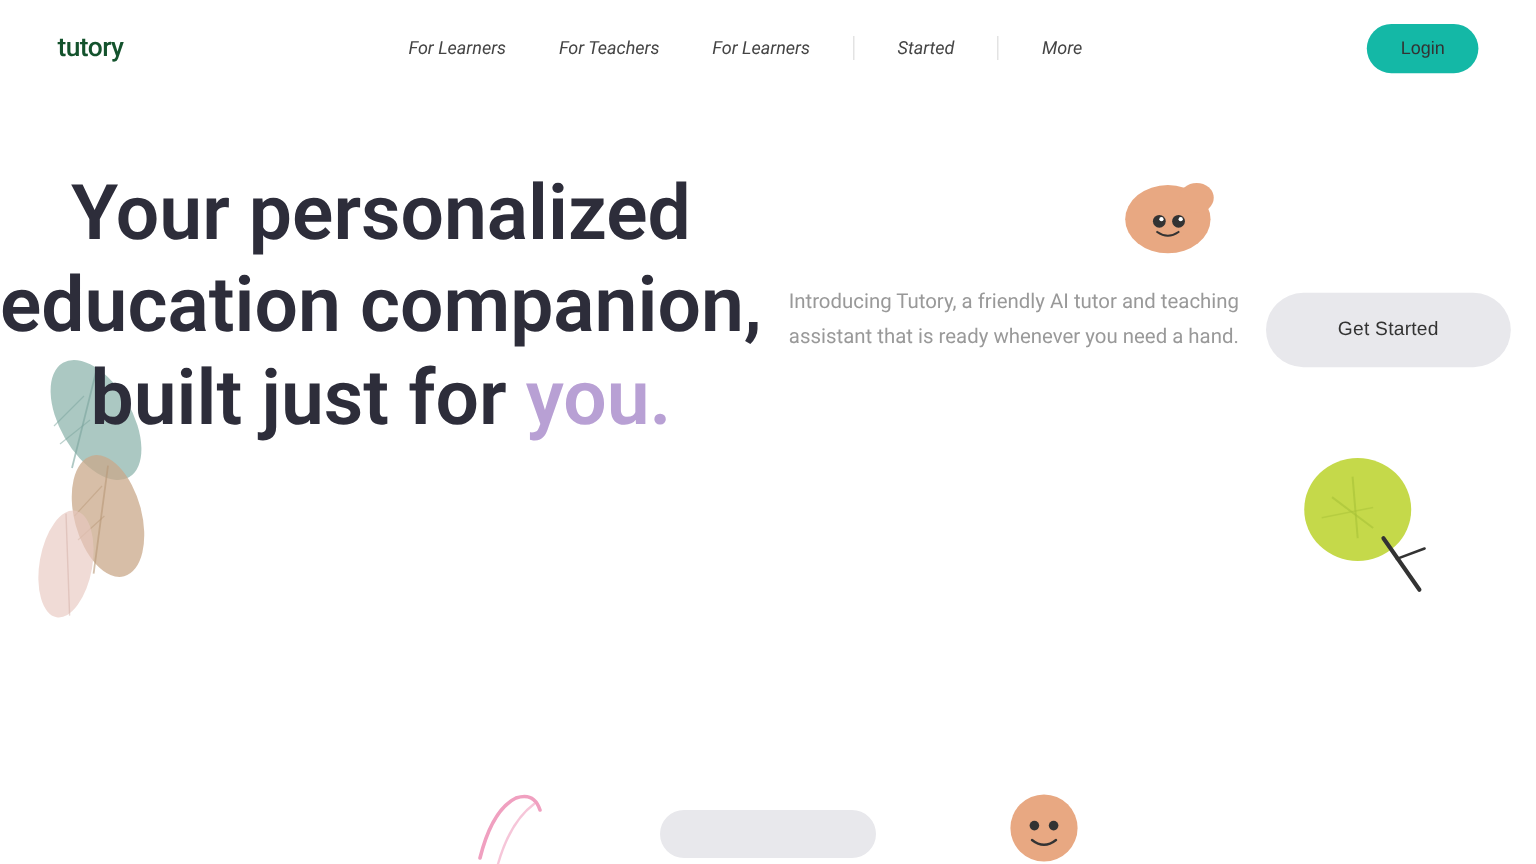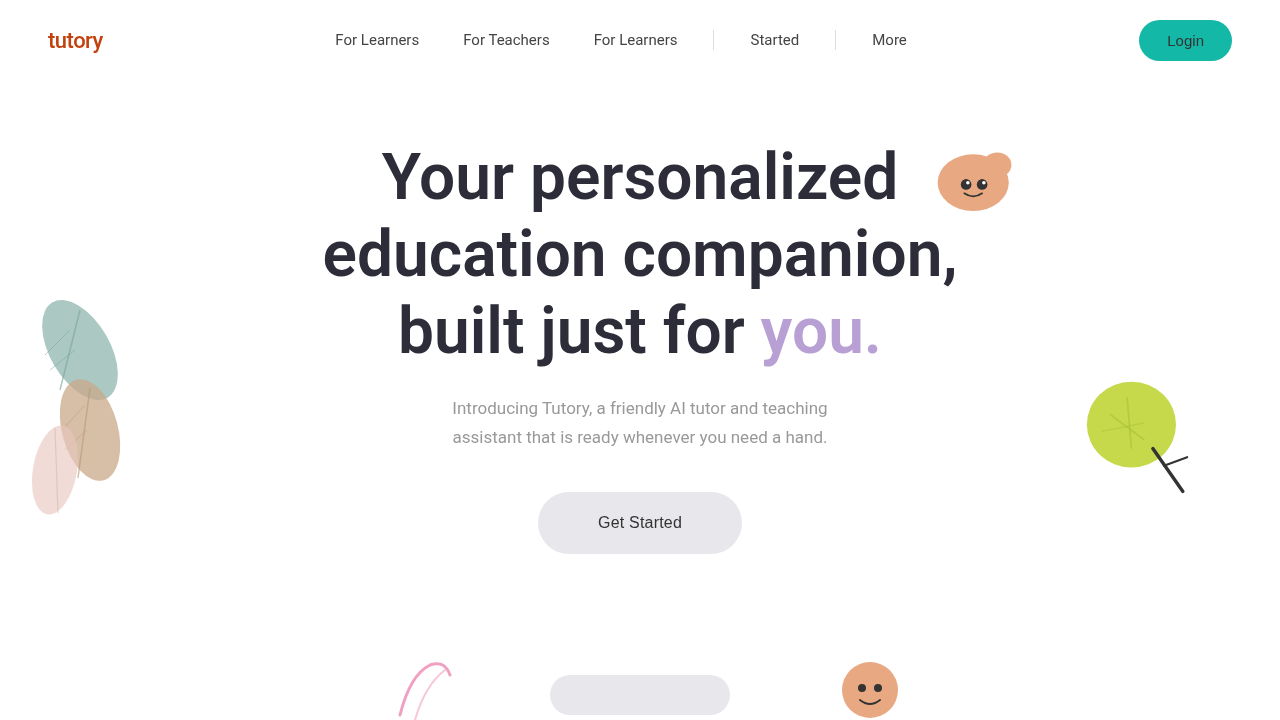--- a/index.html
+++ b/index.html
@@ -24,38 +24,39 @@
       justify-content: space-between;
       padding: 0 48px;
       height: 80px;
       position: relative;
       z-index: 10;
     }
 
     .nav-logo {
       font-size: 22px;
       font-weight: 500;
-      color: #c2410c;
+      color: #14532d;
       letter-spacing: -0.5px;
     }
 
     .nav-links {
       display: flex;
       align-items: center;
       gap: 12px;
     }
 
     .nav-link {
       font-size: 15px;
       color: #444;
       cursor: pointer;
       padding: 8px 16px;
       border-radius: 20px;
       text-decoration: none;
       transition: background 0.2s;
+      font-style: italic;
     }
 
     .nav-divider {
       width: 1px;
       height: 20px;
       background: #ddd;
       margin: 0 8px;
     }
 
     .login-btn {
@@ -65,21 +66,21 @@
       padding: 12px 28px;
       border-radius: 24px;
       font-size: 15px;
       cursor: pointer;
       font-weight: 500;
     }
 
     
     .hero {
       display: flex;
-      flex-direction: column;
+      flex-direction: row;
       align-items: center;
       text-align: center;
       padding-top: 60px;
       position: relative;
     }
 
     .hero-title {
       font-size: 64px;
       font-weight: 600;
       color: #2d2d3a;

